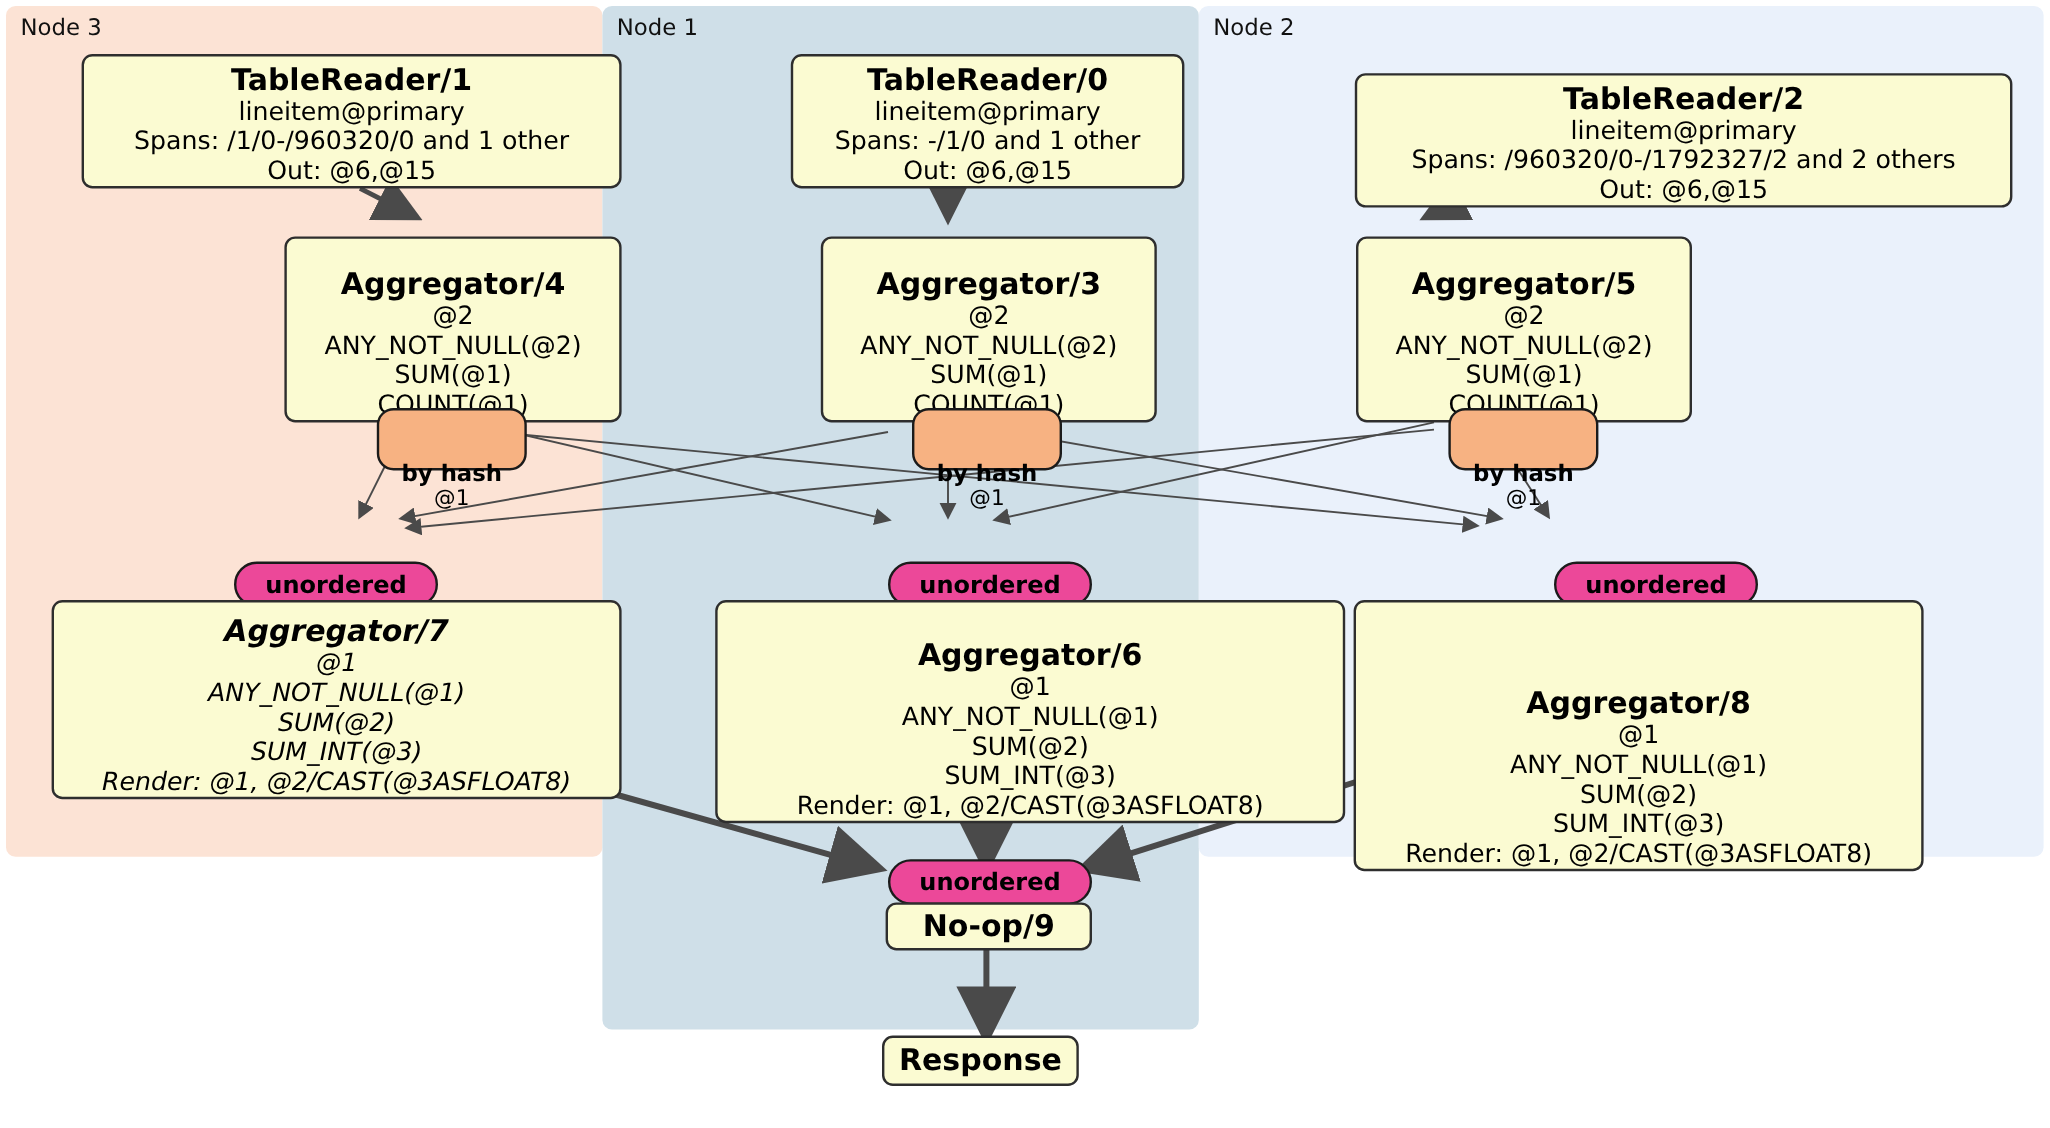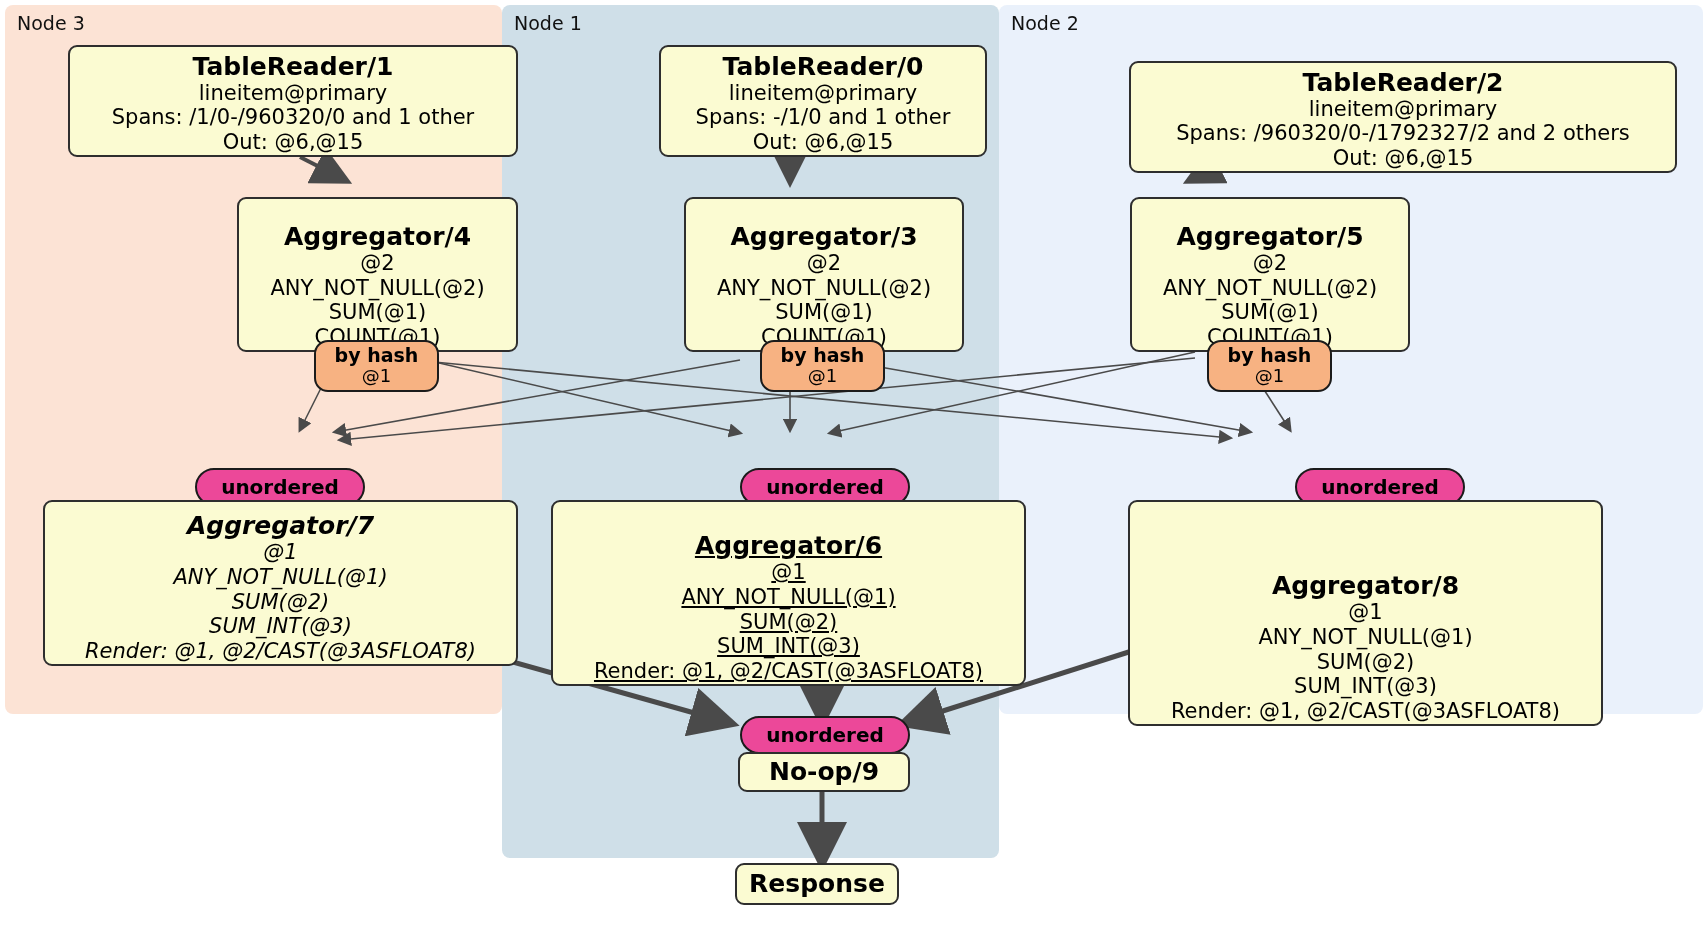--- a/index.html
+++ b/index.html
@@ -74,20 +74,21 @@
   }
   .pill-hash {
     background: #f7b282;
     border-radius: 14px;
     padding-top: 3px;
   }
   .pill-hash .pill-label {
     font-size: 19px;
     font-weight: bold;
     line-height: 1.1;
+    margin-top: 40px;
   }
   .pill-hash .pill-sub {
     font-size: 18px;
     line-height: 1.1;
   }
   .pill-unordered {
     background: #ec4899;
     justify-content: center;
   }
   .pill-unordered .pill-label {
@@ -228,21 +229,21 @@
 
   <div class="proc-box" style="left:43px; top:500px; width:475px; height:166px;font-style:italic;">
     <div class="proc-title">Aggregator/7</div>
     <div class="proc-line">@1</div>
     <div class="proc-line">ANY_NOT_NULL(@1)</div>
     <div class="proc-line">SUM(@2)</div>
     <div class="proc-line">SUM_INT(@3)</div>
     <div class="proc-line">Render: @1, @2/CAST(@3ASFLOAT8)</div>
   </div>
 
-  <div class="proc-box" style="left:551px; top:500px; width:475px; height:186px;text-decoration:underline;">
+  <div class="proc-box" style="left:596px; top:500px; width:525px; height:186px;">
     <div class="proc-title">Aggregator/6</div>
     <div class="proc-line">@1</div>
     <div class="proc-line">ANY_NOT_NULL(@1)</div>
     <div class="proc-line">SUM(@2)</div>
     <div class="proc-line">SUM_INT(@3)</div>
     <div class="proc-line">Render: @1, @2/CAST(@3ASFLOAT8)</div>
   </div>
 
   <div class="proc-box" style="left:1128px; top:500px; width:475px; height:226px;">
     <div class="proc-title">Aggregator/8</div>

